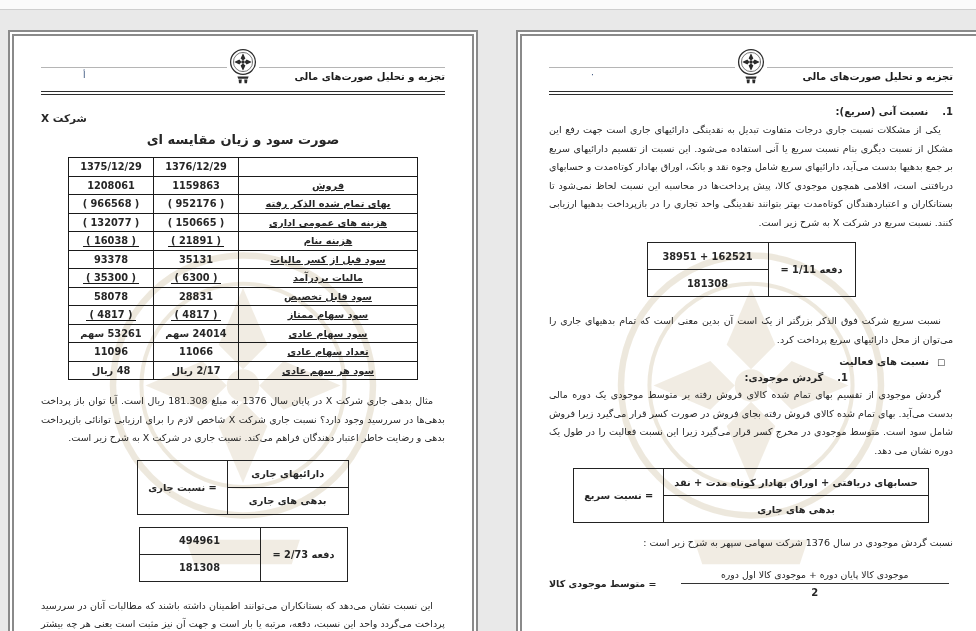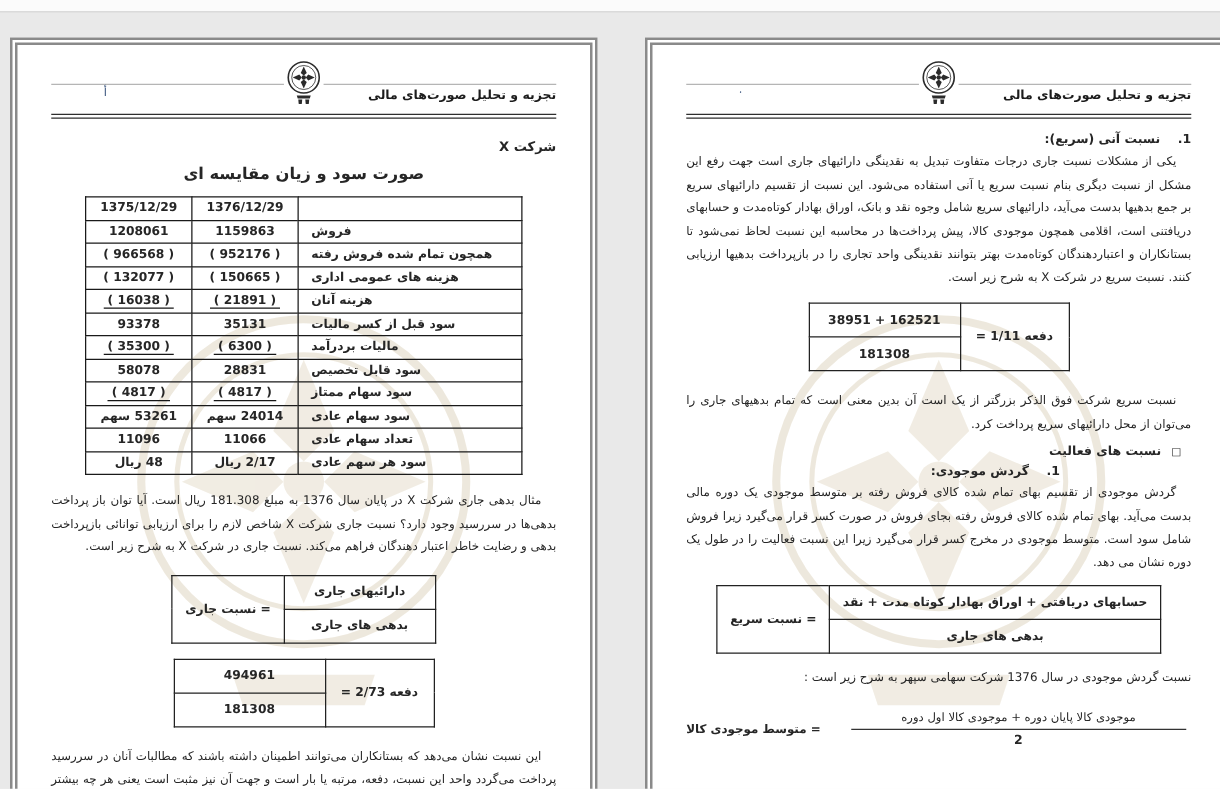--- a/index.html
+++ b/index.html
@@ -18,26 +18,26 @@
   .pcontent{position:relative;z-index:1;}
   
   .phead{position:relative;height:50px;}
   .hline{position:absolute;left:0;right:0;top:21px;height:1px;background:#b5b5b5;}
   .logo{position:absolute;left:50%;transform:translateX(-50%);top:0;z-index:2;line-height:0;}
   .htitle{position:absolute;right:0;top:25px;font-weight:bold;font-size:10px;color:#1c1c1c;}
   .hmark{position:absolute;left:42px;top:24px;font-size:9px;color:#35507a;}
   .hrule{position:absolute;left:0;right:0;top:45px;height:2px;border-top:1.6px solid #2e2e2e;
     border-bottom:1.2px solid #2e2e2e;}
   
-  .ptitle{margin-top:16px;text-align:right;font-weight:bold;font-size:10.5px;}
+  .ptitle{margin-top:16px;text-align:left;font-weight:bold;font-size:10.5px;}
   .psub{margin-top:8px;text-align:center;font-weight:bold;font-size:13px;}
   table.fintable{border-collapse:collapse;margin:10px auto 0;direction:rtl;}
   table.fintable td{border:1px solid #1a1a1a;font-size:9.8px;font-weight:bold;
     height:15.5px;padding:1px 10px;}
-  td.lbl{width:158px;text-align:left;}
+  td.lbl{width:158px;text-align:center;text-decoration:underline;}
   td.numc{width:64px;text-align:center;}
   .u{border-bottom:1px solid #161616;padding:0 3px;}
   .para{margin:12px 0 0;text-align:justify;line-height:18.5px;font-size:9.5px;text-indent:12px;}
   .para.noindent{text-indent:0;}
   
   table.fxbox{border-collapse:collapse;margin:12px auto 0;direction:rtl;}
   table.fxbox td{border:1px solid #222;font-size:9.8px;font-weight:bold;text-align:center;
     vertical-align:middle;padding:2px 10px;}
   td.fx-cell{height:22px;min-width:100px;}
   td.fx-label{min-width:66px;}
@@ -107,31 +107,31 @@
             <td class="lbl"></td>
             <td class="numc">1376/12/29</td>
             <td class="numc">1375/12/29</td>
           </tr>
           <tr>
             <td class="lbl">فروش</td>
             <td class="numc">1159863</td>
             <td class="numc">1208061</td>
           </tr>
           <tr>
-            <td class="lbl">همچون تمام شده فروش رفته</td>
+            <td class="lbl">بهای تمام شده الذکر رفته</td>
             <td class="numc">( 952176 )</td>
             <td class="numc">( 966568 )</td>
           </tr>
           <tr>
             <td class="lbl">هزینه های عمومی اداری</td>
             <td class="numc">( 150665 )</td>
             <td class="numc">( 132077 )</td>
           </tr>
           <tr>
-            <td class="lbl">هزینه آنان</td>
+            <td class="lbl">هزینه بنام</td>
             <td class="numc"><span class="u">( 21891 )</span></td>
             <td class="numc"><span class="u">( 16038 )</span></td>
           </tr>
           <tr>
             <td class="lbl">سود قبل از کسر مالیات</td>
             <td class="numc">35131</td>
             <td class="numc">93378</td>
           </tr>
           <tr>
             <td class="lbl">مالیات بردرآمد</td>

